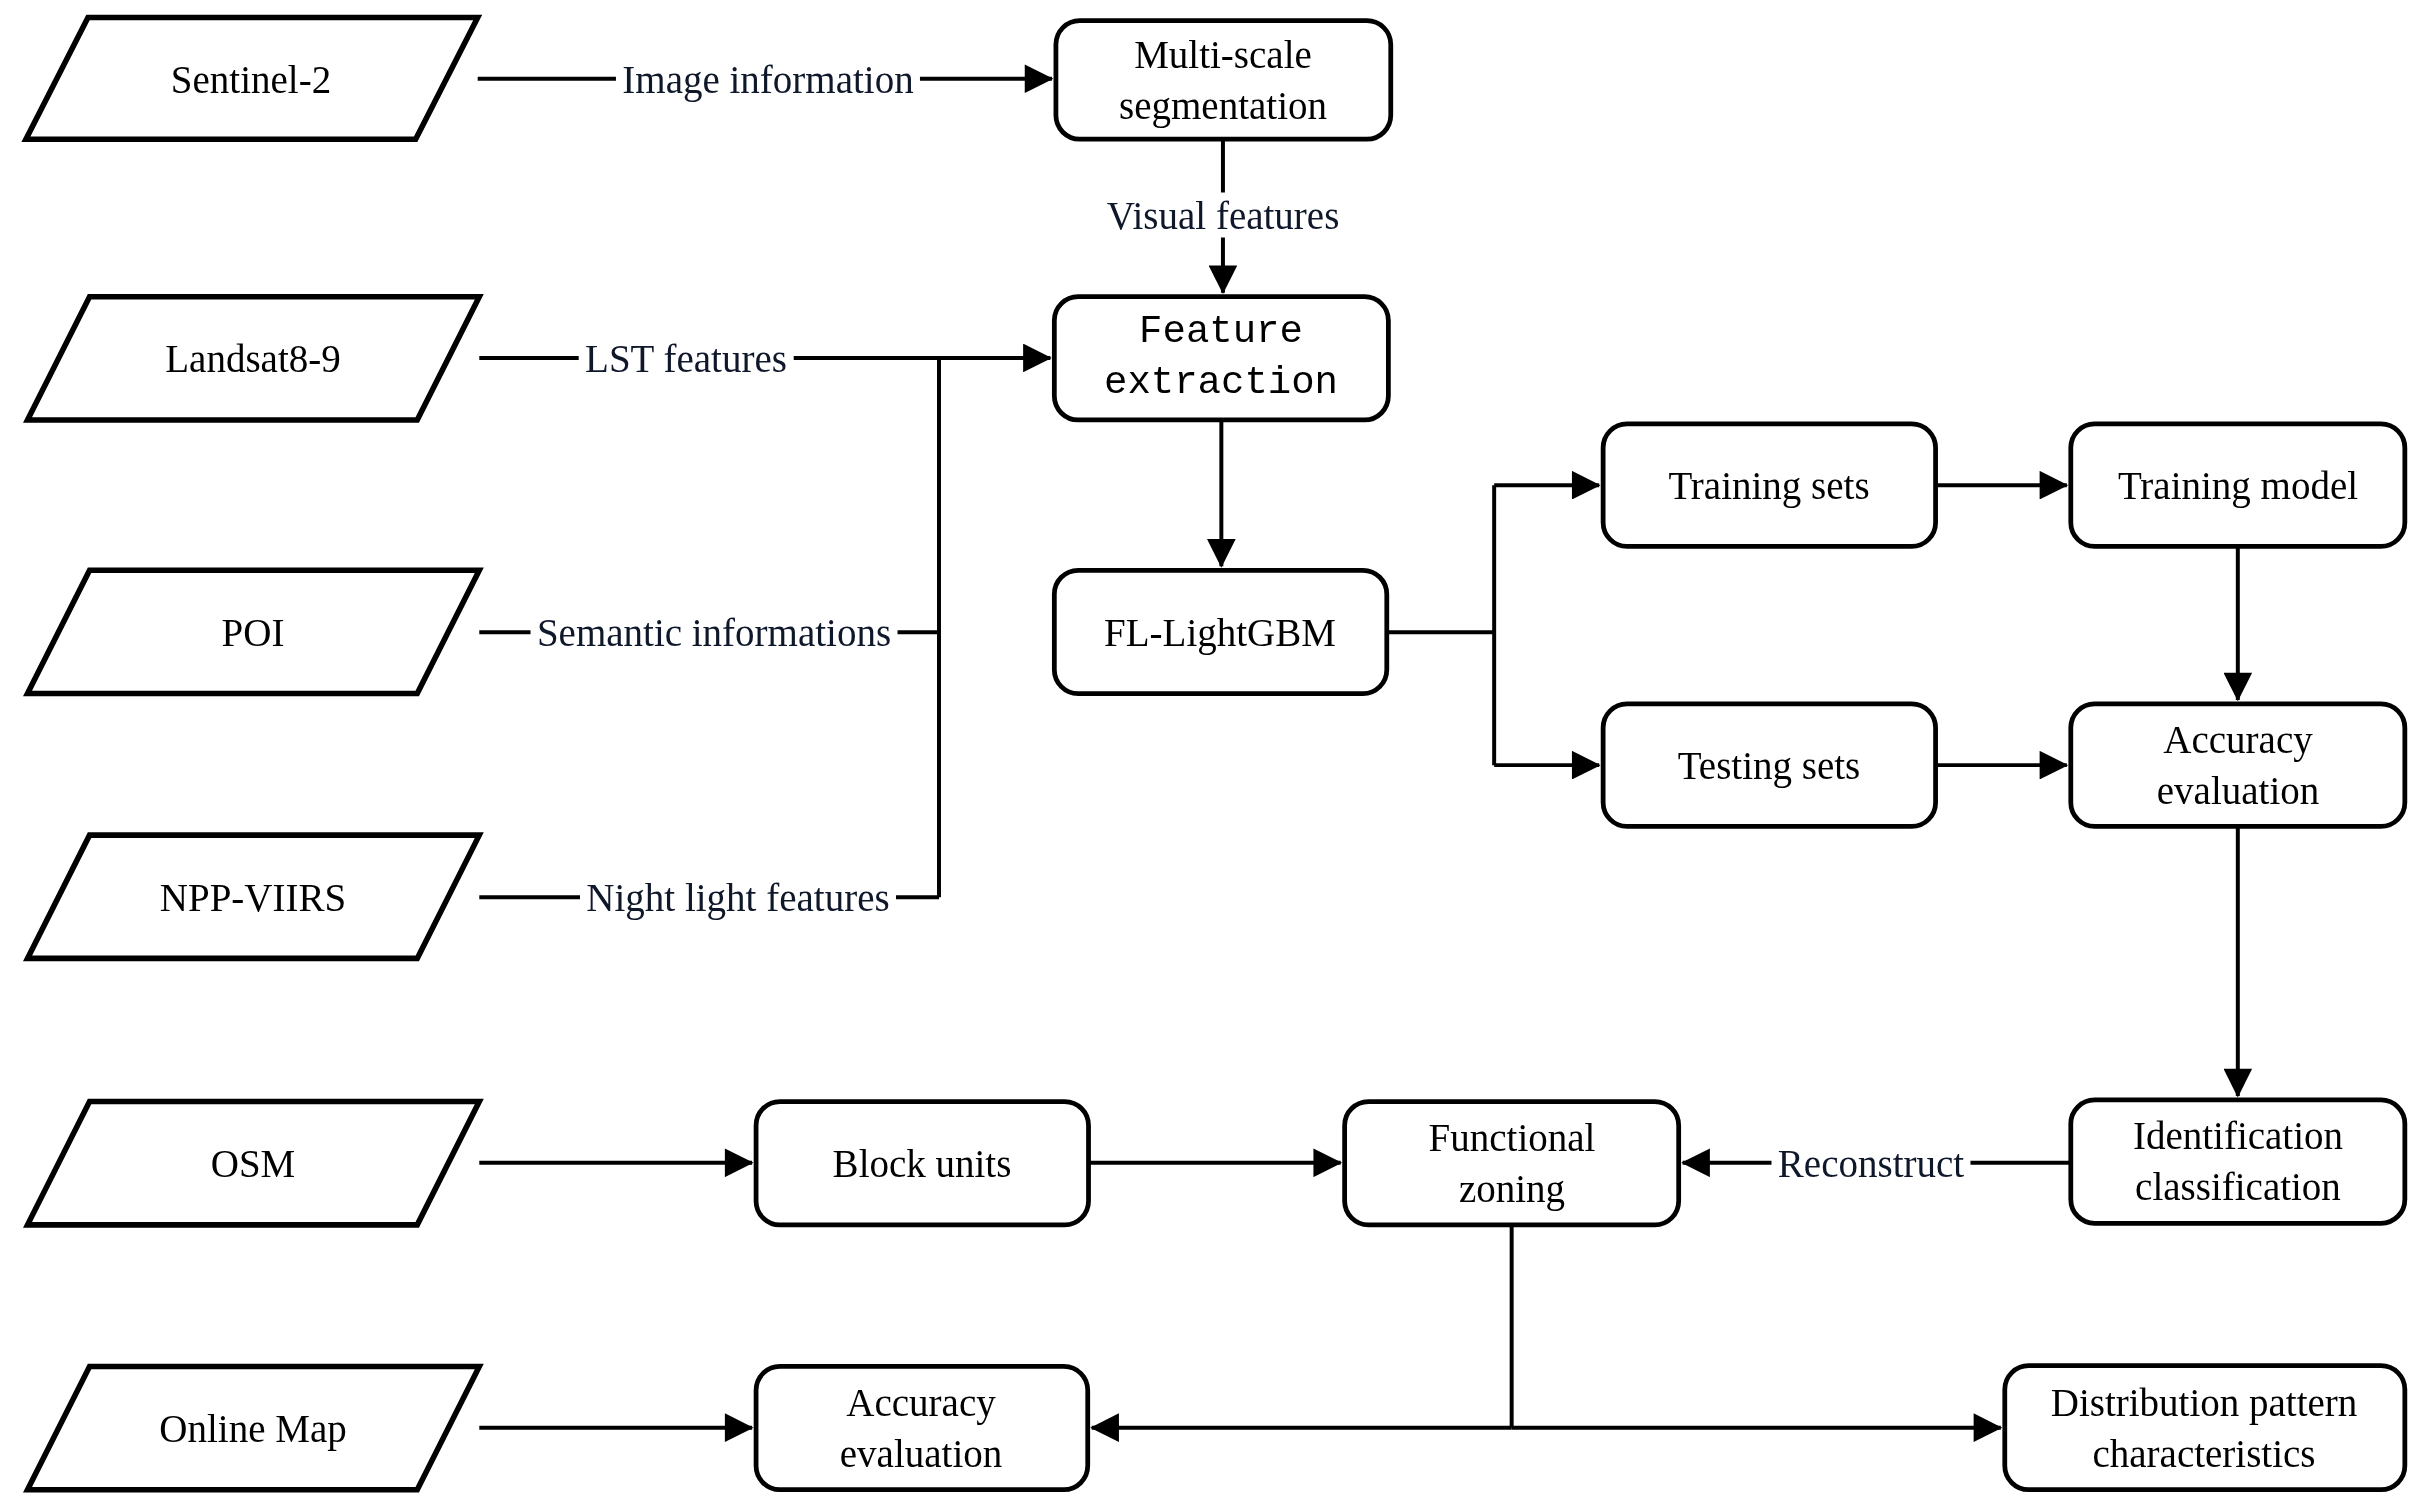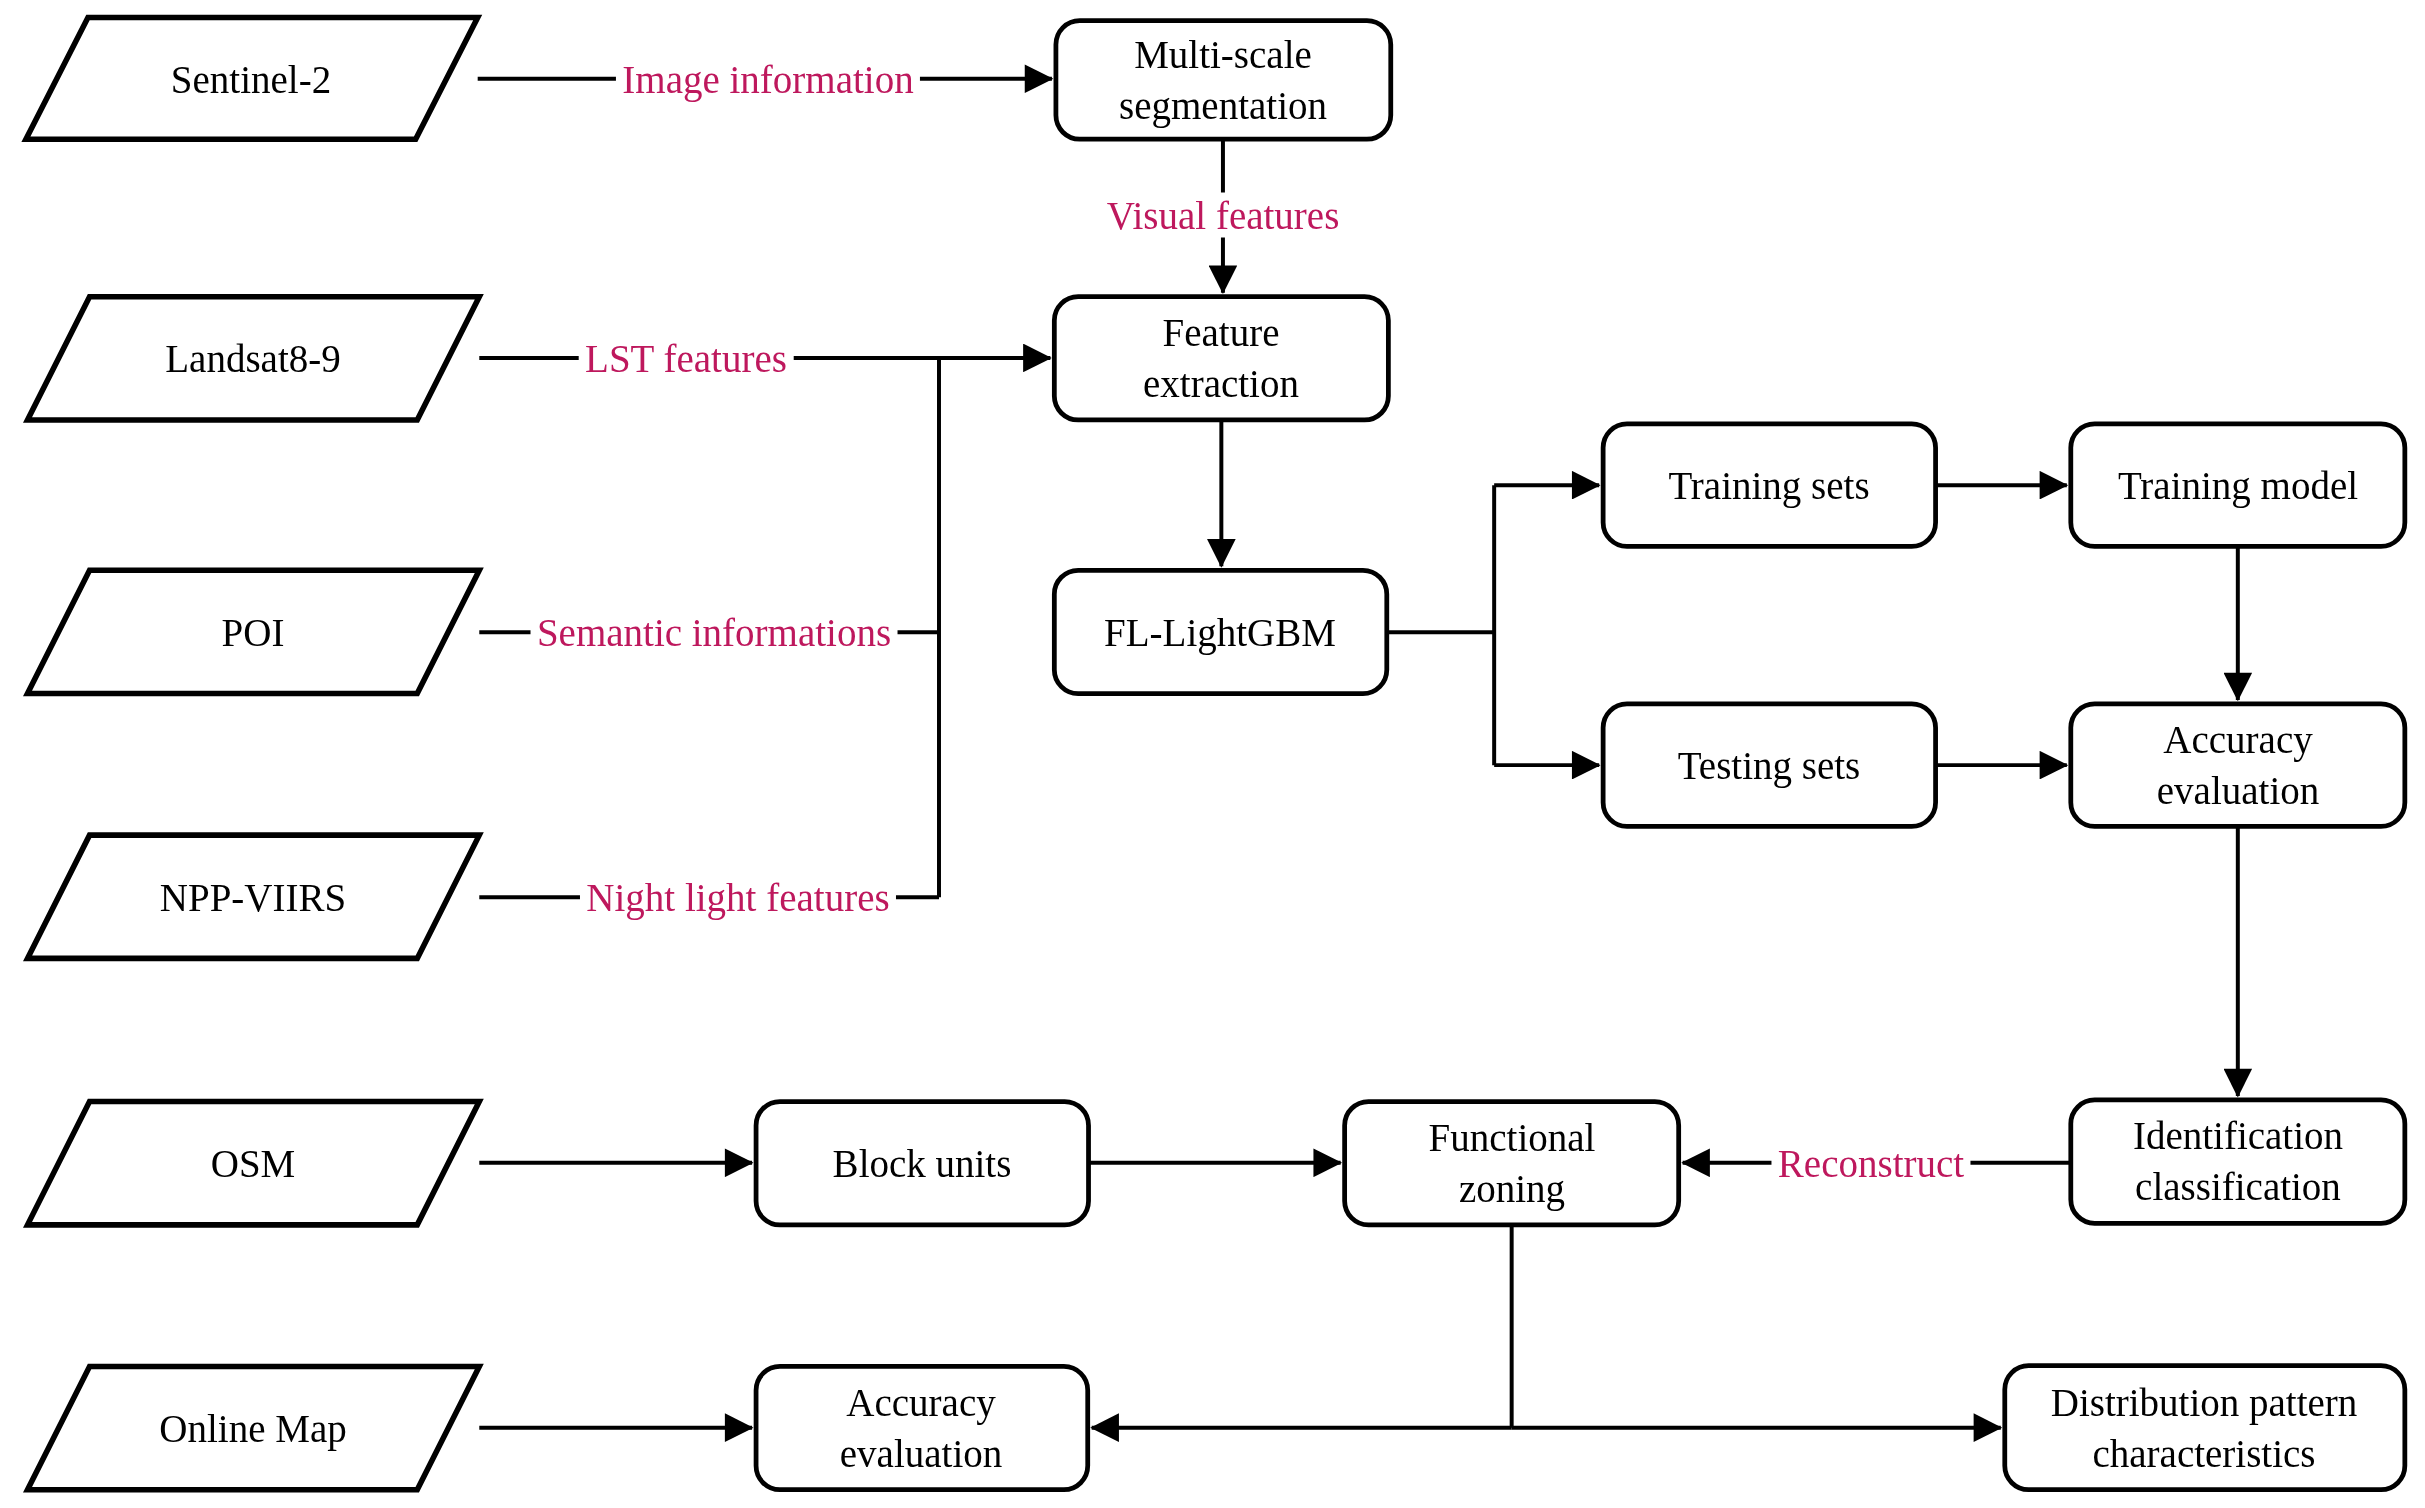--- a/index.html
+++ b/index.html
@@ -33,21 +33,21 @@
   }
   .edge-label {
     position: absolute;
     transform: translate(-50%, -50%);
     text-align: center;
     font-size: 39px;
     line-height: 45px;
     white-space: nowrap;
     background: #ffffff;
     padding: 0 6.4px;
-    color: #be185d;
+    color: #0f172a;
   }
 </style>
 </head>
 <body>
 
 <div class="canvas">
 
   <svg class="wires" viewBox="0 0 3049 1896">
     <defs>
       <marker id="arrow" viewBox="0 0 10 10" refX="9.5" refY="5" markerWidth="8.6" markerHeight="7.2" orient="auto">
@@ -121,21 +121,21 @@
     <div>OSM</div>
   </div>
   <div class="node-label" style="left:253px; top:1428px;">
     <div>Online Map</div>
   </div>
 
   <div class="node-label" style="left:1223px; top:80px;">
     <div>Multi-scale</div>
     <div>segmentation</div>
   </div>
-  <div class="node-label" style="left:1221px; top:358px;">
+  <div class="node-label" style="left:1221px; top:358px;font-family:Liberation Mono, monospace;">
     <div>Feature</div>
     <div>extraction</div>
   </div>
   <div class="node-label" style="left:1220px; top:632px;">
     <div>FL-LightGBM</div>
   </div>
   <div class="node-label" style="left:1769px; top:485px;">
     <div>Training sets</div>
   </div>
   <div class="node-label" style="left:2238px; top:485px;">

